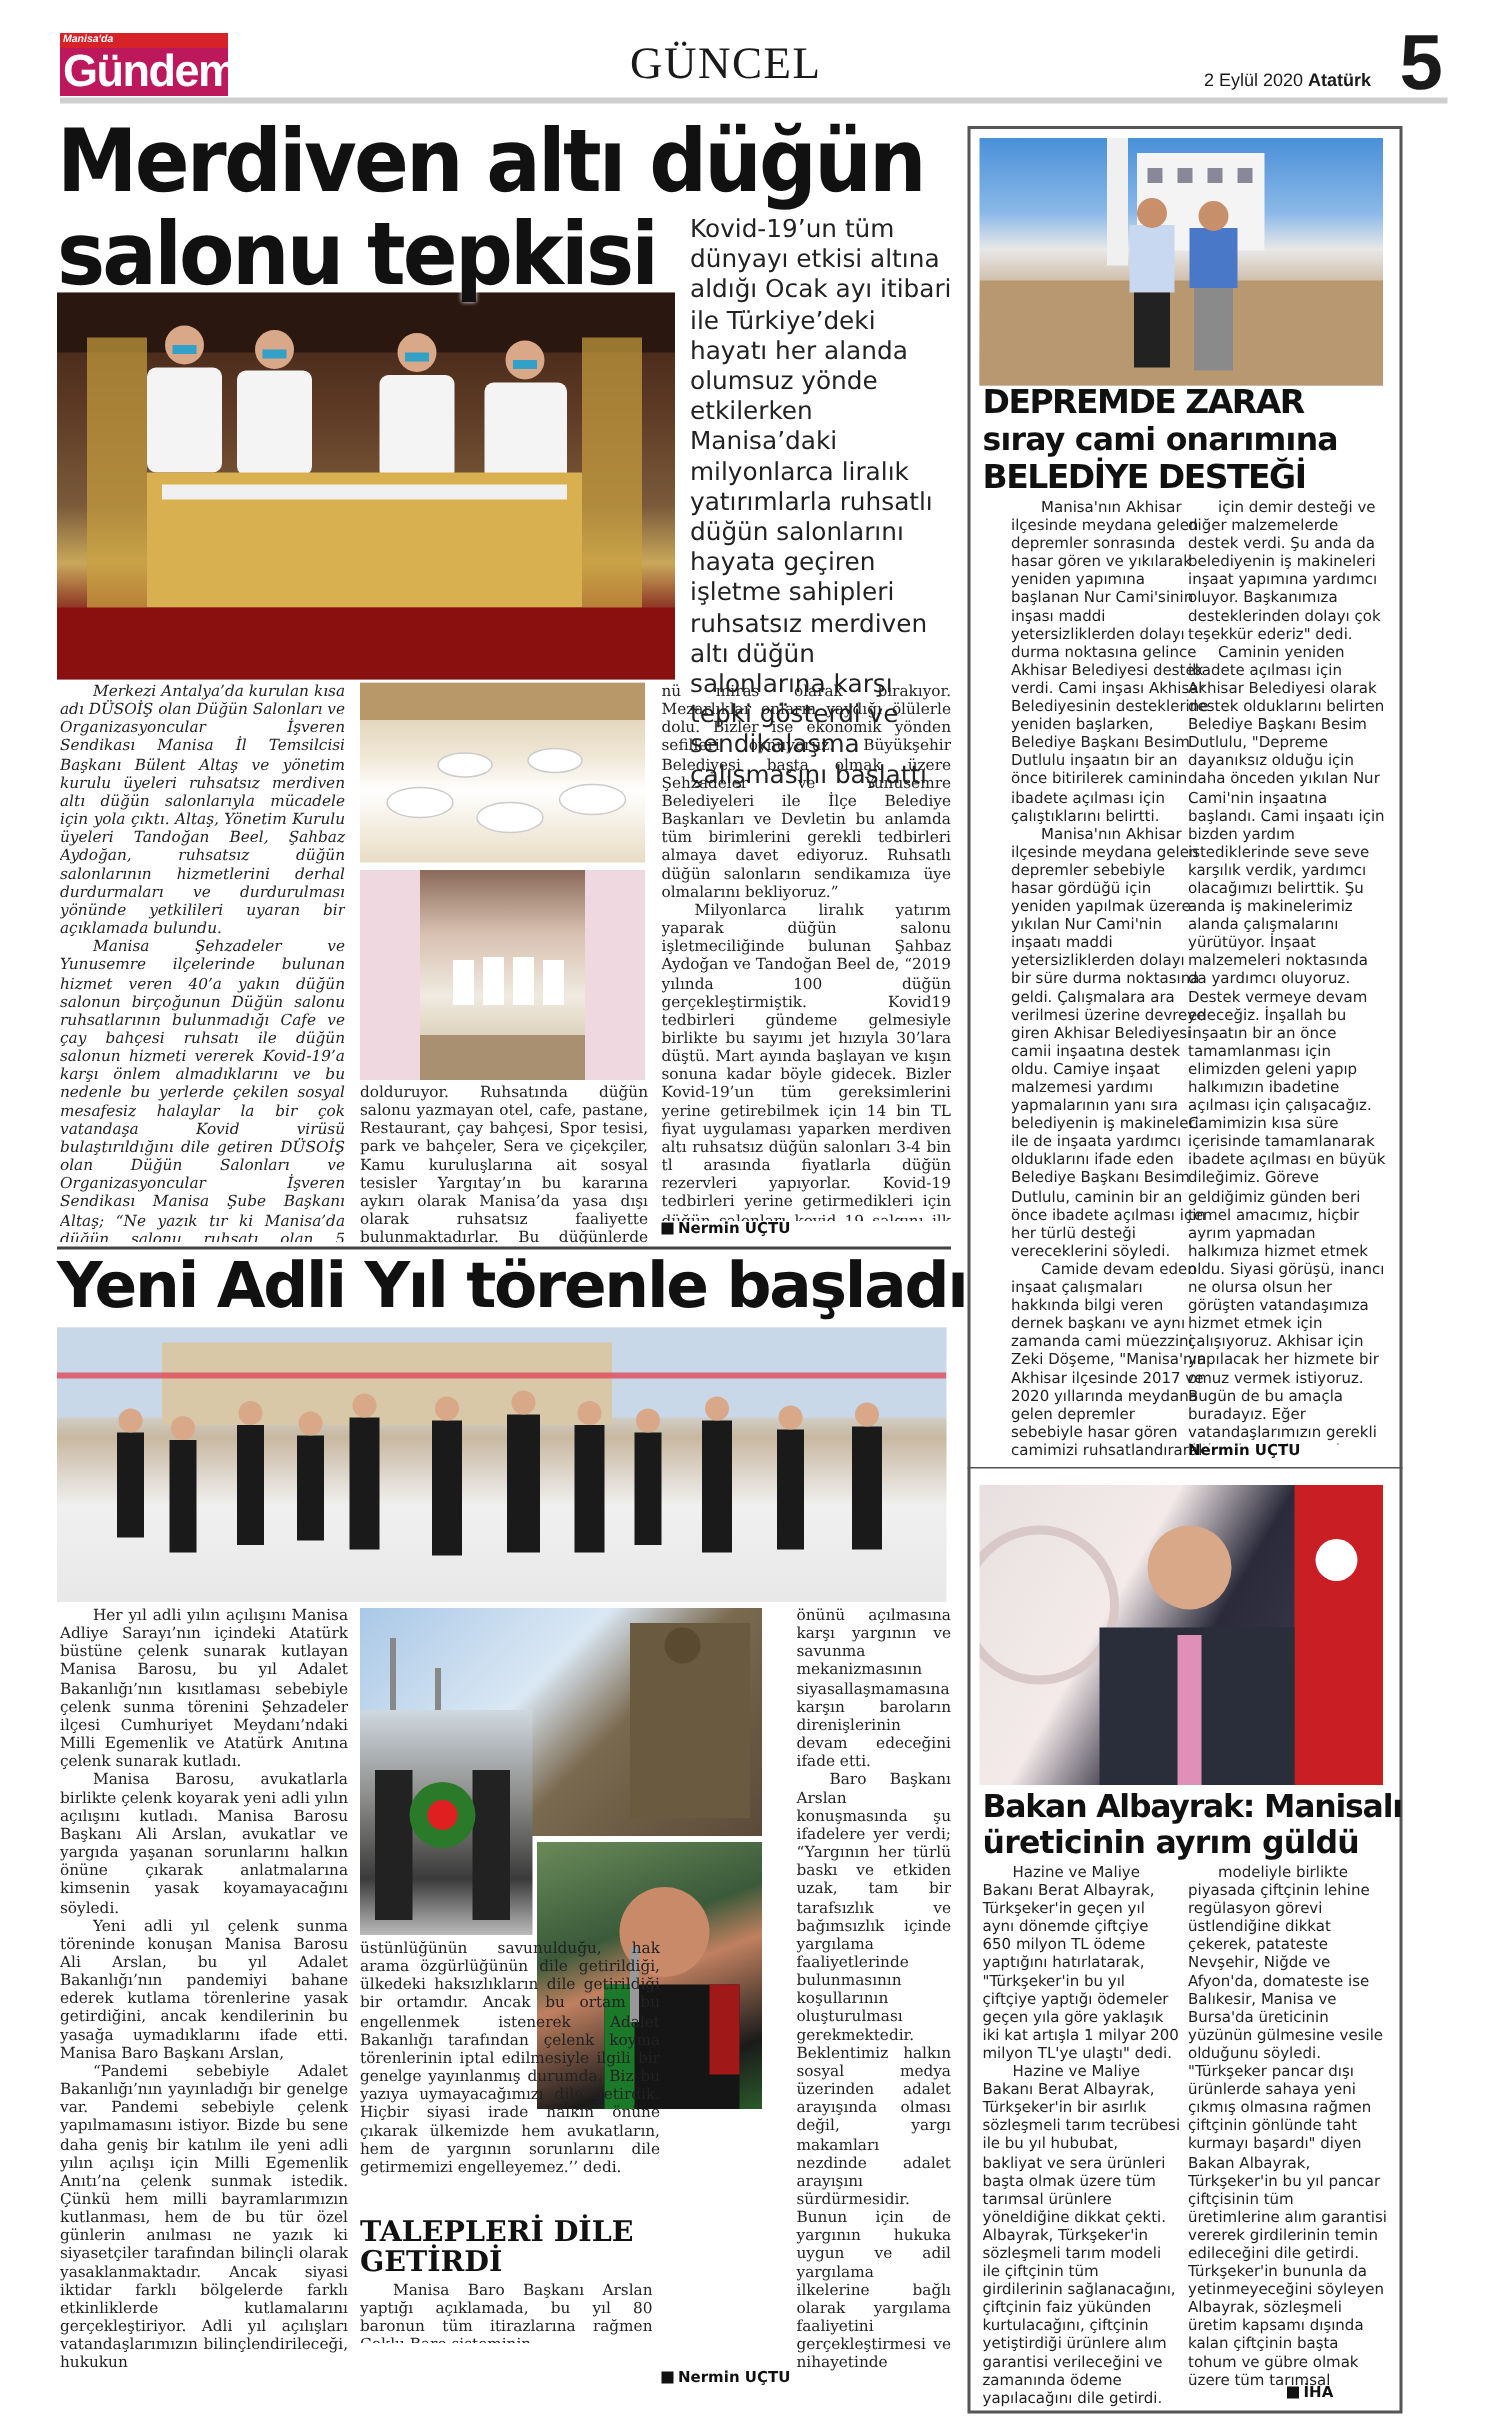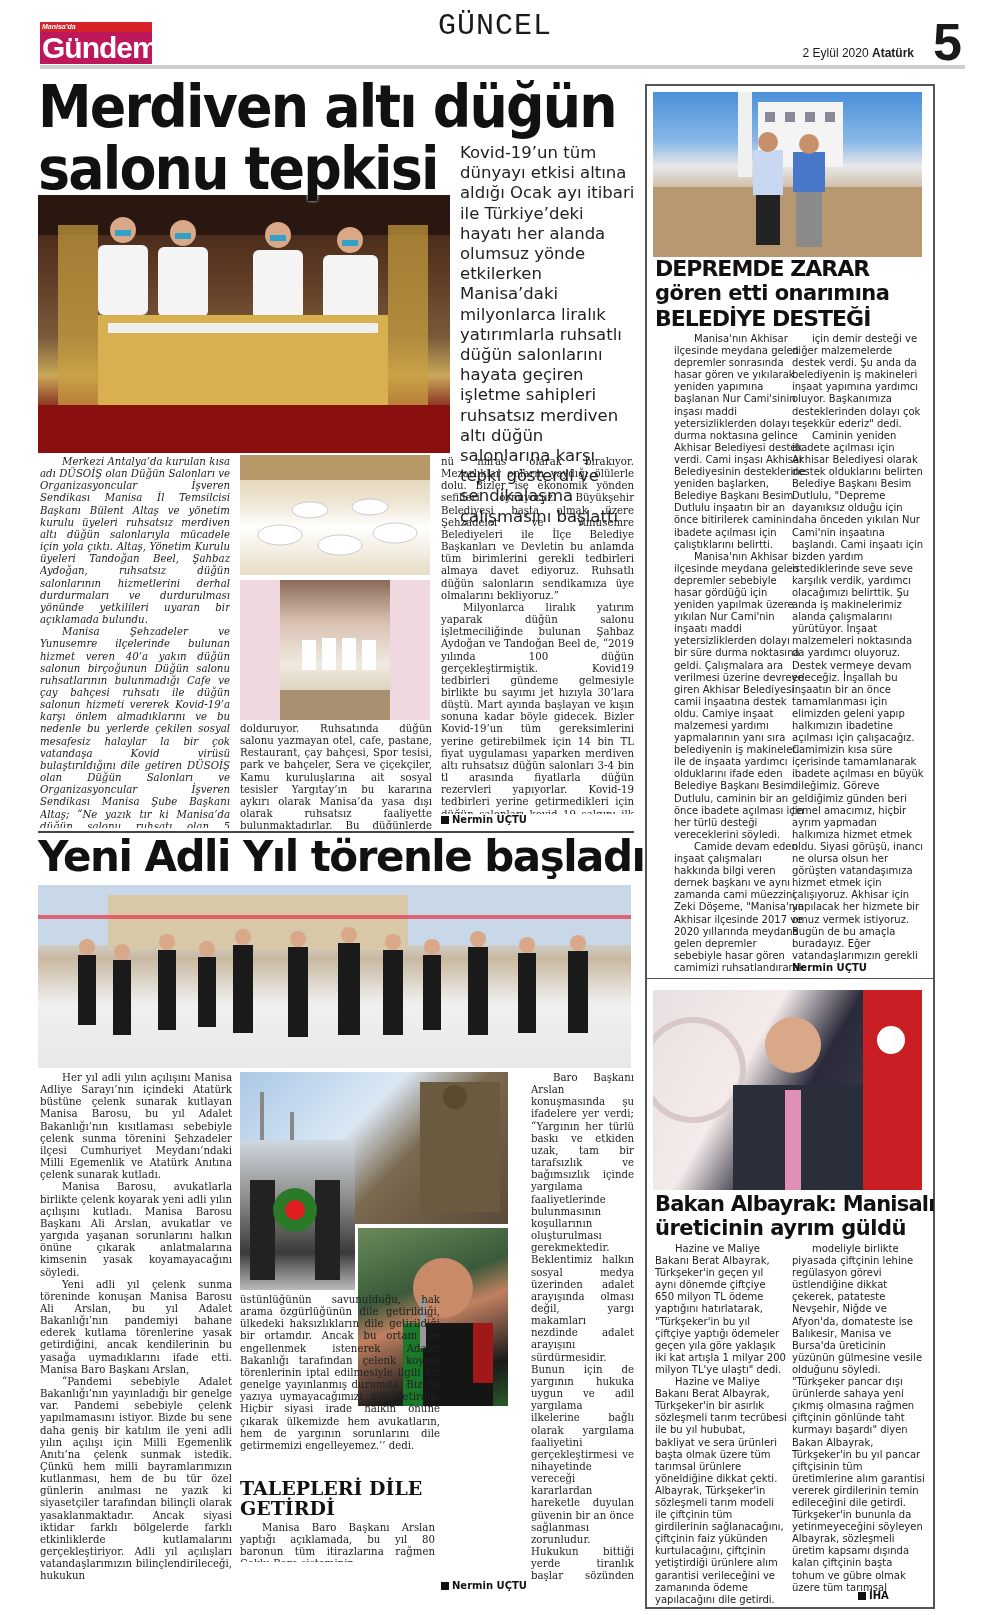--- a/index.html
+++ b/index.html
@@ -4,21 +4,21 @@
 <style>
 *{box-sizing:border-box;margin:0;padding:0}
 body{width:1000px;height:1615px;background:#fff;position:relative;overflow:hidden;font-family:"DejaVu Serif",serif;color:#1a1a1a}
 .abs{position:absolute}
 
 .logo{left:40px;top:22px;width:112px;height:42px}
 .logo .top{height:10px;background:#d8222a;display:flex;gap:4px}
 .logo .top span{font-family:"Liberation Sans",sans-serif;font-size:7px;color:#fff;font-style:italic;font-weight:bold;padding-left:2px;line-height:10px}
 .logo .main{height:32px;background:#be185d;color:#fff;font-family:"Liberation Sans",sans-serif;font-weight:bold;font-size:30px;line-height:32px;letter-spacing:-1px;padding-left:2px;display:flex;align-items:center;transform-origin:left}
 .logo .main small{font-size:4px;letter-spacing:0;margin-left:4px;align-self:flex-start;margin-top:6px}
-.section-title{left:420px;top:9px;width:150px;text-align:center;font-family:Liberation Mono, monospace;font-size:30px;letter-spacing:1px}
+.section-title{left:420px;top:26px;width:150px;text-align:left;font-family:Liberation Serif, serif;font-size:30px;letter-spacing:1px}
 .dateline{right:86px;top:46px;font-family:"Liberation Sans",sans-serif;font-size:12px}
 .dateline b{font-weight:bold}
 .pagenum{right:38px;top:12px;font-family:"Liberation Sans",sans-serif;font-size:52px;font-weight:bold;line-height:60px}
 .rule{left:40px;top:65px;width:925px;height:4px;background:#cfcfcf}
 
 .h-big{font-family:"DejaVu Sans",sans-serif;font-weight:900;color:#111;letter-spacing:-2px;line-height:1}
 .h1a{left:38px;top:78px;font-size:58px;transform:scaleX(0.93);transform-origin:left}
 .h1b{left:38px;top:140px;font-size:58px;transform:scaleX(0.93);transform-origin:left;z-index:3;text-shadow:0 0 3px #fff}
 .h2{left:38px;top:836px;font-size:42px;letter-spacing:-1.5px}
 .lead{left:460px;top:143px;width:175px;font-family:"DejaVu Sans",sans-serif;font-size:16.5px;line-height:20.2px;color:#222}
@@ -210,20 +210,21 @@
     </svg>
 </div>
 <div class="abs col" style="left:240px;top:1294px;width:200px;height:180px;">
   <p class="ni">üstünlüğünün savunulduğu, hak arama özgürlüğünün dile getirildiği, ülkedeki haksızlıkların dile getirildiği bir ortamdır. Ancak bu ortam bu engellenmek istenerek Adalet Bakanlığı tarafından çelenk koyma törenlerinin iptal edilmesiyle ilgili bir genelge yayınlanmış durumda. Biz bu yazıya uymayacağımızı dile getirdik. Hiçbir siyasi irade halkın önüne çıkarak ülkemizde hem avukatların, hem de yargının sorunlarını dile getirmemizi engelleyemez.’’ dedi.</p>
 </div>
 <div class="abs subhead" style="left:240px;top:1478px;width:190px;">TALEPLERİ DİLE GETİRDİ</div>
 <div class="abs col" style="left:240px;top:1522px;width:195px;height:40px;">
   <p>Manisa Baro Başkanı Arslan yaptığı açıklamada, bu yıl 80 baronun tüm itirazlarına rağmen Çoklu Baro sisteminin</p>
 </div>
 <div class="abs col" style="left:441px;top:1072px;width:193px;height:510px;">
+  <p class="ni" style="margin-left:90px">önünü açılmasına karşı yargının ve savunma mekanizmasının siyasallaşmamasına karşın baroların direnişlerinin devam edeceğini ifade etti.</p>
   <p style="margin-left:90px">Baro Başkanı Arslan konuşmasında şu ifadelere yer verdi; “Yargının her türlü baskı ve etkiden uzak, tam bir tarafsızlık ve bağımsızlık içinde yargılama faaliyetlerinde bulunmasının koşullarının oluşturulması gerekmektedir. Beklentimiz halkın sosyal medya üzerinden adalet arayışında olması değil, yargı makamları nezdinde adalet arayışını sürdürmesidir. Bunun için de yargının hukuka uygun ve adil yargılama ilkelerine bağlı olarak yargılama faaliyetini gerçekleştirmesi ve nihayetinde vereceği kararlardan hareketle duyulan güvenin bir an önce sağlanması zorunludur. Hukukun bittiği yerde tiranlık başlar sözünden hareketle, vatandaşlar için hukuk güvenliği sağlayan ve evrensel değerlerle uyumlu olan hukuk sistemini inşa etmek için avukatlar, bugün olduğu gibi yarınlarda da mücadelemizi sürdüreceğiz. Mesleki ve toplumsal sorunlara karşı verdiğimiz mücadelede tüm meslektaşlarımız ve barolarımız omuz omuza vermelidir’’</p>
 </div>
 <div class="abs byline" style="left:441px;top:1580px;"><span class="sq"></span><span>Nermin UÇTU</span></div>
 
 <div class="abs rpanel"></div>
 <div class="abs photo ph-mosque">
   <svg width="269" height="165">
     <rect x="85" y="0" width="14" height="85" fill="#f0f0f0"></rect>
     <rect x="105" y="10" width="85" height="65" fill="#f4f4f4"></rect>
     <g fill="#889">
@@ -235,21 +236,21 @@
     <rect x="0" y="95" width="269" height="70" fill="#b89870"></rect>
     <rect x="100" y="58" width="30" height="45" fill="#c8d8f0"></rect>
       <rect x="103" y="103" width="24" height="50" fill="#222"></rect>
     <rect x="140" y="60" width="32" height="40" fill="#4a78c8"></rect>
       <rect x="143" y="100" width="26" height="55" fill="#8a8a8a"></rect>
     <circle cx="115" cy="50" r="10" fill="#c8906a"></circle>
       <circle cx="156" cy="52" r="10" fill="#c8906a"></circle>
   </svg>
 </div>
 <div class="abs h-right" style="left:655px;top:258px;font-size:22px;">DEPREMDE ZARAR</div>
-<div class="abs h-right" style="left:655px;top:283px;font-size:21px;letter-spacing:-0.5px;">gören etti onarımına</div>
+<div class="abs h-right" style="left:655px;top:283px;font-size:21px;letter-spacing:-0.5px;">sıray cami onarımına</div>
 <div class="abs h-right" style="left:655px;top:308px;font-size:22px;">BELEDİYE DESTEĞİ</div>
 <div class="abs col-s" style="left:655px;top:333px;width:132px;height:640px;margin-left:19px;">
   <p>Manisa'nın Akhisar ilçesinde meydana gelen depremler sonrasında hasar gören ve yıkılarak yeniden yapımına başlanan Nur Cami'sinin inşası maddi yetersizliklerden dolayı durma noktasına gelince Akhisar Belediyesi destek verdi. Cami inşası Akhisar Belediyesinin desteklerine yeniden başlarken, Belediye Başkanı Besim Dutlulu inşaatın bir an önce bitirilerek caminin ibadete açılması için çalıştıklarını belirtti.</p>
   <p>Manisa'nın Akhisar ilçesinde meydana gelen depremler sebebiyle hasar gördüğü için yeniden yapılmak üzere yıkılan Nur Cami'nin inşaatı maddi yetersizliklerden dolayı bir süre durma noktasına geldi. Çalışmalara ara verilmesi üzerine devreye giren Akhisar Belediyesi camii inşaatına destek oldu. Camiye inşaat malzemesi yardımı yapmalarının yanı sıra belediyenin iş makineleri ile de inşaata yardımcı olduklarını ifade eden Belediye Başkanı Besim Dutlulu, caminin bir an önce ibadete açılması için her türlü desteği vereceklerini söyledi.</p>
   <p>Camide devam eden inşaat çalışmaları hakkında bilgi veren dernek başkanı ve aynı zamanda cami müezzini Zeki Döşeme, "Manisa'nın Akhisar ilçesinde 2017 ve 2020 yıllarında meydana gelen depremler sebebiyle hasar gören camimizi ruhsatlandırarak yıkımını gerçekleştirdik. Daha sonra da başkanımızın ve ekibinin yardımıyla projelendirerek çalışmalarımıza başladık. Hedefimiz 1 yıl içerisinde inşaatı tamamlamak. Bizlere katkıda bulunmak isteyen bütün kardeşlerimizin yardımlarını bekliyoruz. Belediye Başkanımıza bu konuda çok teşekkür ederim. Bizleri hiç kırmadı. Talep ettiğimiz her konuda bizlere en güzel şekilde destek oldu. İnşaat</p>
 </div>
 <div class="abs col-s" style="left:792px;top:333px;width:134px;height:630px;">
   <p class="ni">için demir desteği ve diğer malzemelerde destek verdi. Şu anda da belediyenin iş makineleri inşaat yapımına yardımcı oluyor. Başkanımıza desteklerinden dolayı çok teşekkür ederiz" dedi.</p>
   <p>Caminin yeniden ibadete açılması için Akhisar Belediyesi olarak destek olduklarını belirten Belediye Başkanı Besim Dutlulu, "Depreme dayanıksız olduğu için daha önceden yıkılan Nur Cami'nin inşaatına başlandı. Cami inşaatı için bizden yardım istediklerinde seve seve karşılık verdik, yardımcı olacağımızı belirttik. Şu anda iş makinelerimiz alanda çalışmalarını yürütüyor. İnşaat malzemeleri noktasında da yardımcı oluyoruz. Destek vermeye devam edeceğiz. İnşallah bu inşaatın bir an önce tamamlanması için elimizden geleni yapıp halkımızın ibadetine açılması için çalışacağız. Camimizin kısa süre içerisinde tamamlanarak ibadete açılması en büyük dileğimiz. Göreve geldiğimiz günden beri temel amacımız, hiçbir ayrım yapmadan halkımıza hizmet etmek oldu. Siyasi görüşü, inancı ne olursa olsun her görüşten vatandaşımıza hizmet etmek için çalışıyoruz. Akhisar için yapılacak her hizmete bir omuz vermek istiyoruz. Bugün de bu amaçla buradayız. Eğer vatandaşlarımızın gerekli ihtiyaçları noktasında bizden bir talepleri varsa biz buna her zaman olumlu cevap veririz. Camimizin yeniden ibadete açılması için elimizden ne geliyorsa yardımcı olacağız. Bu camimizin inşaatı imece usulü ile yardımlarla yapılan bir cami. Yardım yapmak isteyen tüm vatandaşlarımız iletişime geçebilir. Cami inşaatında emeği geçen tüm yardımseverlere teşekkür ediyorum" diye konuştu.</p>
 </div>

